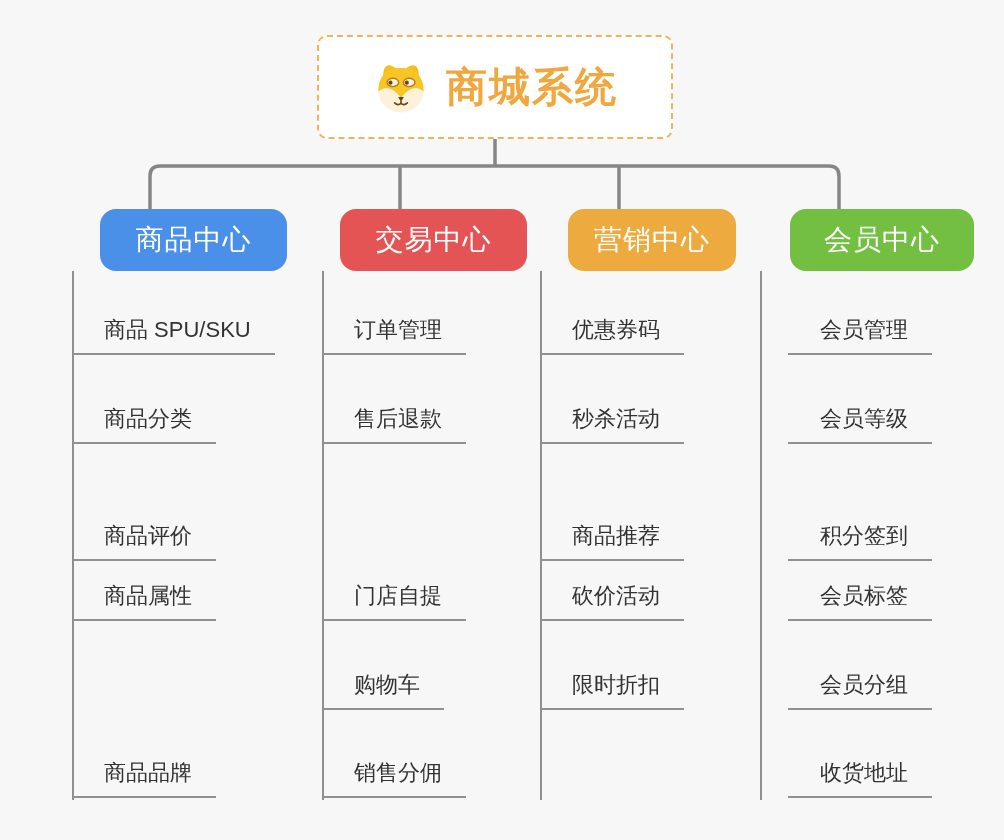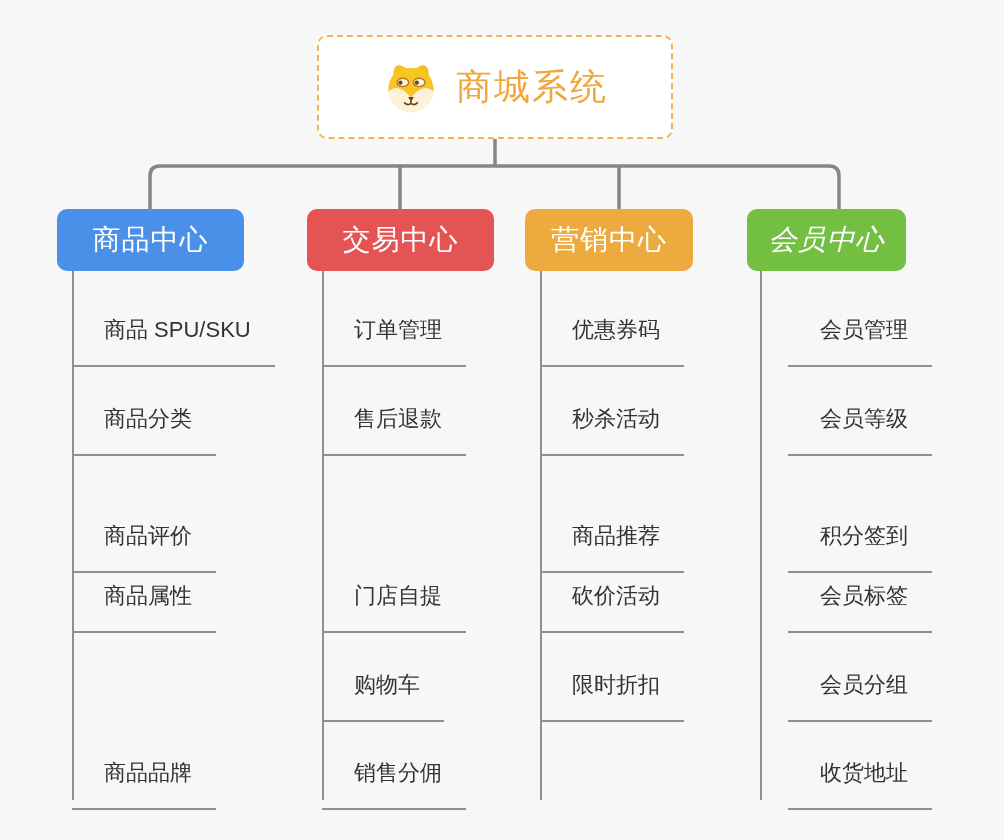--- a/index.html
+++ b/index.html
@@ -21,52 +21,52 @@
   
   .connectors{position:absolute;left:0;top:0;pointer-events:none;}
 
   
   .root-node{
     position:absolute;left:317px;top:35px;width:356px;height:104px;
     background:#ffffff;border:2px dashed #f4b158;border-radius:10px;
     display:flex;align-items:center;justify-content:center;gap:16px;
   }
   .root-title{
-    font-size:36px;letter-spacing:2px;color:#f0a73e;font-weight:400;
+    font-size:41px;letter-spacing:2px;color:#f0a73e;font-weight:700;
     white-space:nowrap;
   }
   .dog{width:58px;height:58px;flex:0 0 auto;}
 
   
   .branch-box{
-    position:absolute;top:209px;height:62px;border-radius:10px;
+    position:absolute;top:209px;height:62px;border-radius:16px;
     display:flex;align-items:center;justify-content:center;
-    color:#ffffff;font-size:28px;letter-spacing:1px;white-space:nowrap;
+    color:#ffffff;font-size:28px;letter-spacing:1px;white-space:nowrap;margin-left:43px;
   }
   .bb0{left:57px;width:187px;}
-  .bb1{left:307px;width:187px;}
+  .bb1{left:297px;width:187px;}
   .bb2{left:525px;width:168px;}
-  .bb3{left:747px;width:159px;font-style:italic;}
+  .bb3{left:747px;width:184px;}
 
   
   .spine{
     position:absolute;top:271px;height:529px;width:2px;
     background:var(--line);
   }
   .sp0{left:72px;}
   .sp1{left:322px;}
   .sp2{left:540px;}
   .sp3{left:760px;}
 
   
   .item{
     position:absolute;
     white-space:nowrap;
     font-size:22px;line-height:30px;color:var(--item-text);
-    padding:0 24px 20px 32px;
+    padding:0 24px 8px 32px;
     border-bottom:2px solid var(--line);
   }
   .bx0{left:72px;}
   .bx1{left:322px;}
   .bx2{left:540px;}
   .bx3{left:760px;margin-left:28px;}
   .r0{top:315px;}
   .r1{top:404px;}
   .r2{top:521px;}
   .r3{top:581px;}

